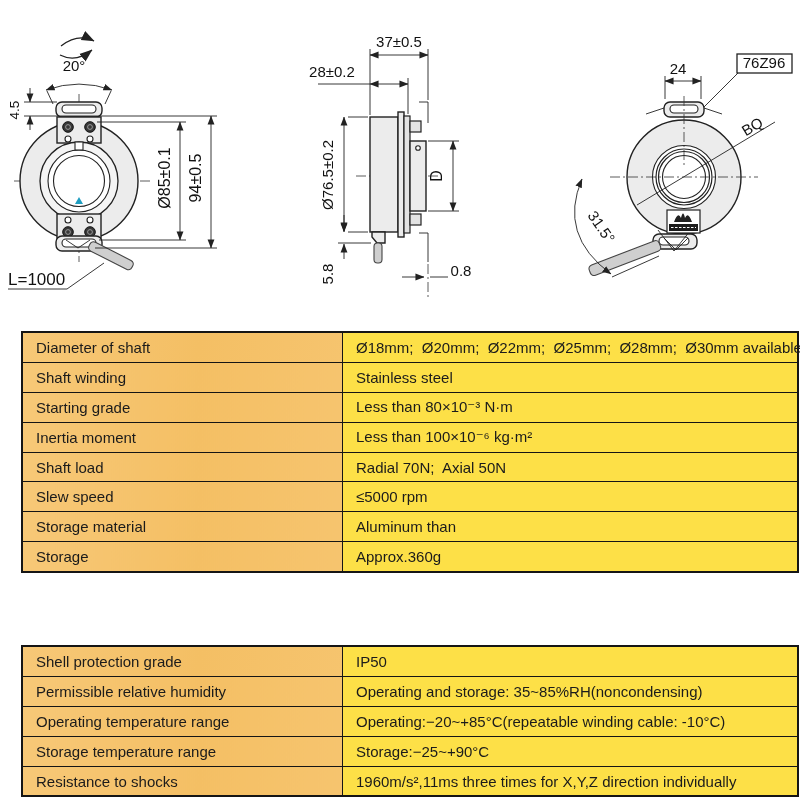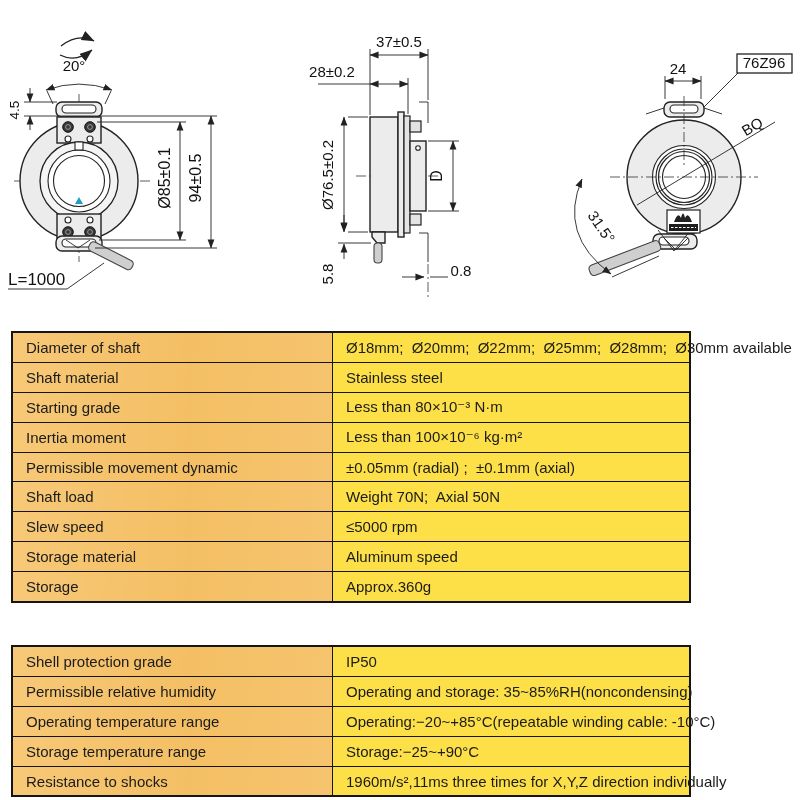--- a/index.html
+++ b/index.html
@@ -19,21 +19,21 @@
   .cable { fill:#cfcfcf; stroke:#444; stroke-width:1.1; }
   .thin  { stroke:#222; stroke-width:0.9; fill:none; }
   .dim   { stroke:#222; stroke-width:0.9; fill:none; }
   .cl    { stroke:#333; stroke-width:0.8; fill:none; stroke-dasharray:10 3 2 3; }
   .dt    { font:15px "Liberation Sans","DejaVu Sans",sans-serif; fill:#111; }
   .dtb   { font:16px "Liberation Sans","DejaVu Sans",sans-serif; fill:#111; }
   .dts   { font:13.5px "Liberation Sans","DejaVu Sans",sans-serif; fill:#111; }
   .dtl   { font:17px "Liberation Sans","DejaVu Sans",sans-serif; fill:#111; }
 
   
-  .spec { position:absolute; left:11px; width:680px; border-collapse:collapse;
+  .spec { position:absolute; left:21px; width:778px; border-collapse:collapse;
           table-layout:fixed; border:2.2px solid #151515; }
   #t1 { top:331px; }
   #t2 { top:645px; }
   .spec td { border:1.6px solid #151515; height:28.9px; font-size:15px;
              padding:0 4px 0 13px; vertical-align:middle; }
   td.l { background:linear-gradient(100deg,#f7c877 0%,#f4bf64 55%,#f6c46e 100%);
          width:302px; }
   td.v { background:#fde047; white-space:pre; }
 </style>
 </head>
@@ -200,46 +200,42 @@
   </g>
 </svg>
 
 <table class="spec" id="t1">
   <tbody>
     <tr>
       <td class="l">Diameter of shaft</td>
       <td class="v">Ø18mm;  Ø20mm;  Ø22mm;  Ø25mm;  Ø28mm;  Ø30mm available</td>
     </tr>
     <tr>
-      <td class="l">Shaft material</td>
+      <td class="l">Shaft winding</td>
       <td class="v">Stainless steel</td>
     </tr>
     <tr>
       <td class="l">Starting grade</td>
       <td class="v">Less than 80×10⁻³ N·m</td>
     </tr>
     <tr>
       <td class="l">Inertia moment</td>
       <td class="v">Less than 100×10⁻⁶ kg·m²</td>
     </tr>
     <tr>
-      <td class="l">Permissible movement dynamic</td>
-      <td class="v">±0.05mm (radial) ;  ±0.1mm (axial)</td>
-    </tr>
-    <tr>
       <td class="l">Shaft load</td>
-      <td class="v">Weight 70N;  Axial 50N</td>
+      <td class="v">Radial 70N;  Axial 50N</td>
     </tr>
     <tr>
       <td class="l">Slew speed</td>
       <td class="v">≤5000 rpm</td>
     </tr>
     <tr>
       <td class="l">Storage material</td>
-      <td class="v">Aluminum speed</td>
+      <td class="v">Aluminum than</td>
     </tr>
     <tr>
       <td class="l">Storage</td>
       <td class="v">Approx.360g</td>
     </tr>
   </tbody>
 </table>
 
 <table class="spec" id="t2">
   <tbody>

